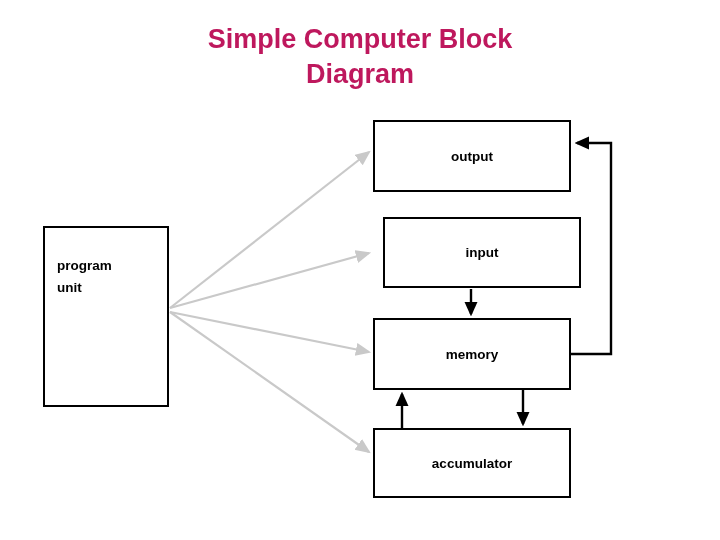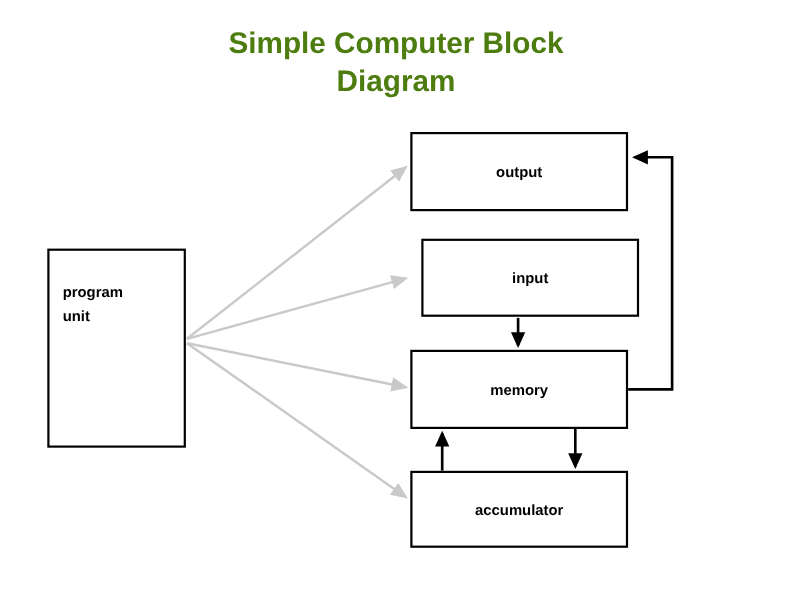--- a/index.html
+++ b/index.html
@@ -18,21 +18,21 @@
   }
   #title {
     position: absolute;
     left: 60px;
     top: 22px;
     width: 600px;
     text-align: center;
     font-size: 27px;
     font-weight: bold;
     line-height: 35px;
-    color: #4d7c0f;
+    color: #be185d;
     letter-spacing: 0px;
     white-space: pre-line;
   }
   .block {
     position: absolute;
     box-sizing: border-box;
     border: 2px solid #000000;
     background: #ffffff;
     color: #000000;
     font-size: 13.5px;

